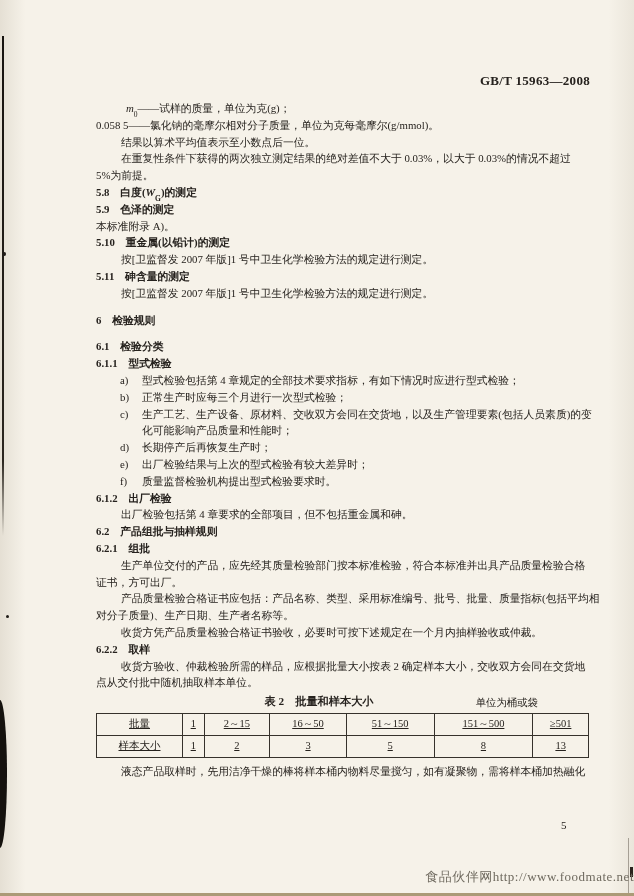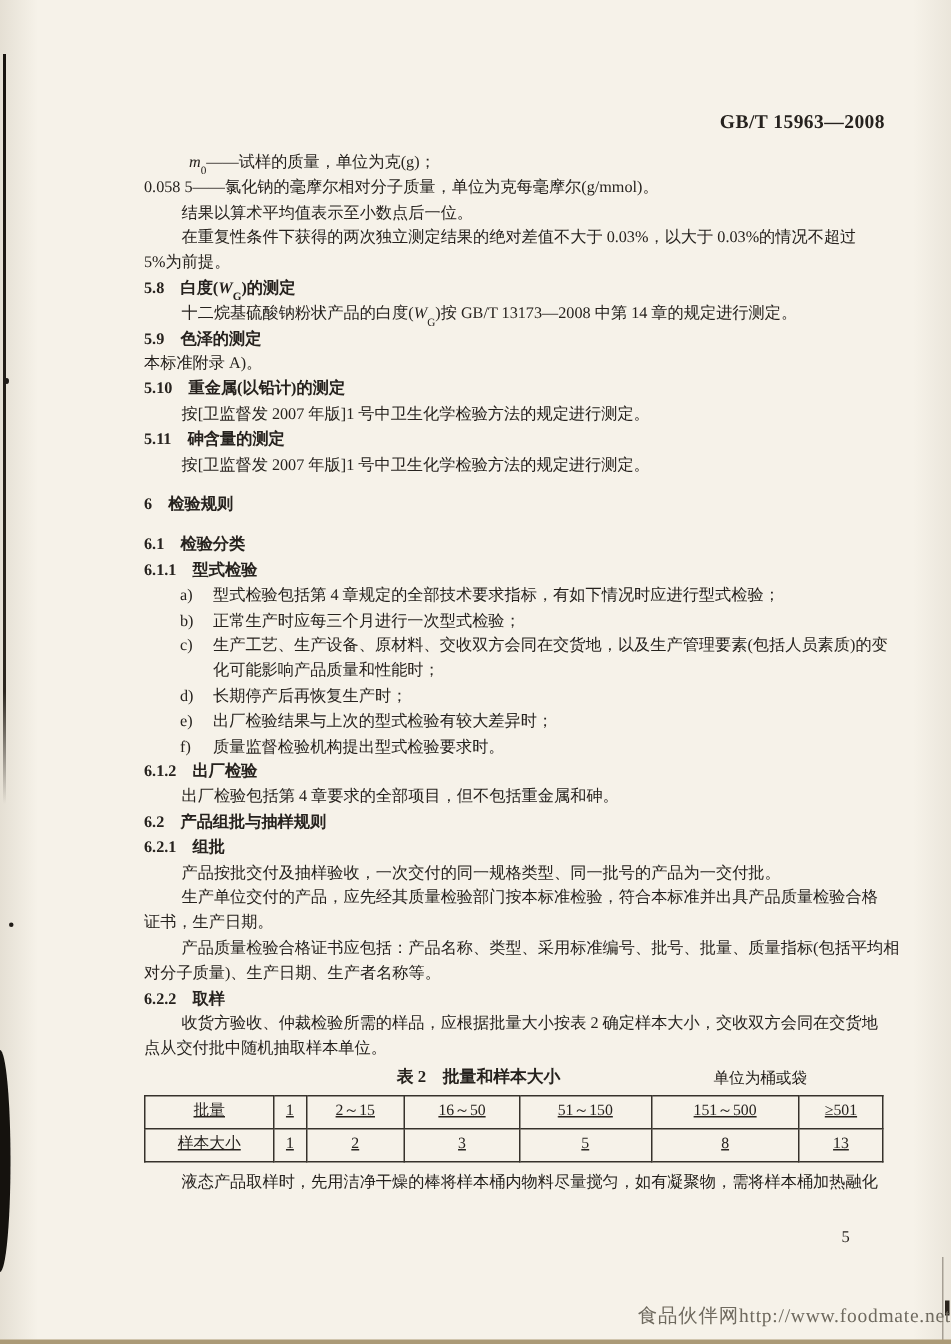--- a/index.html
+++ b/index.html
@@ -161,46 +161,45 @@
   <div class="doc-header">GB/T 15963—2008</div>
 
   <div class="content">
     <div>
         <div class="line def-sub"><span class="seg it">m</span><sub class="seg">0</sub><span class="seg">——试样的质量，单位为克(g)；</span></div>
         <div class="line flush"><span class="seg">0.058 5——氯化钠的毫摩尔相对分子质量，单位为克每毫摩尔(g/mmol)。</span></div>
         <div class="line indent"><span class="seg">结果以算术平均值表示至小数点后一位。</span></div>
         <div class="line indent"><span class="seg">在重复性条件下获得的两次独立测定结果的绝对差值不大于 0.03%，以大于 0.03%的情况不超过</span></div>
         <div class="line flush"><span class="seg">5%为前提。</span></div>
         <div class="line heading"><span class="seg">5.8　白度(</span><span class="seg it">W</span><sub class="seg">G</sub><span class="seg">)的测定</span></div>
-        <div class="line indent"><span class="seg">十二烷基硫酸钠粉状产品的白度(</span><span class="seg it">W</span><sub class="seg">G</sub><span class="seg">)按 GB/T 13173—2008 中第 14 章的规定进行测定。</span></div>
         <div class="line heading"><span class="seg">5.9　色泽的测定</span></div>
         <div class="line flush"><span class="seg">本标准附录 A)。</span></div>
         <div class="line heading"><span class="seg">5.10　重金属(以铅计)的测定</span></div>
         <div class="line indent"><span class="seg">按[卫监督发 2007 年版]1 号中卫生化学检验方法的规定进行测定。</span></div>
         <div class="line heading"><span class="seg">5.11　砷含量的测定</span></div>
         <div class="line indent"><span class="seg">按[卫监督发 2007 年版]1 号中卫生化学检验方法的规定进行测定。</span></div>
         <div class="line heading" style="margin-top: 10px;"><span class="seg">6　检验规则</span></div>
         <div class="line heading" style="margin-top: 10px;"><span class="seg">6.1　检验分类</span></div>
         <div class="line heading"><span class="seg">6.1.1　型式检验</span></div>
         <div class="line list"><span class="list-label">a)</span><span class="seg">型式检验包括第 4 章规定的全部技术要求指标，有如下情况时应进行型式检验；</span></div>
         <div class="line list"><span class="list-label">b)</span><span class="seg">正常生产时应每三个月进行一次型式检验；</span></div>
         <div class="line list"><span class="list-label">c)</span><span class="seg">生产工艺、生产设备、原材料、交收双方会同在交货地，以及生产管理要素(包括人员素质)的变</span></div>
         <div class="line list-cont"><span class="seg">化可能影响产品质量和性能时；</span></div>
         <div class="line list"><span class="list-label">d)</span><span class="seg">长期停产后再恢复生产时；</span></div>
         <div class="line list"><span class="list-label">e)</span><span class="seg">出厂检验结果与上次的型式检验有较大差异时；</span></div>
         <div class="line list"><span class="list-label">f)</span><span class="seg">质量监督检验机构提出型式检验要求时。</span></div>
         <div class="line heading"><span class="seg">6.1.2　出厂检验</span></div>
         <div class="line indent"><span class="seg">出厂检验包括第 4 章要求的全部项目，但不包括重金属和砷。</span></div>
         <div class="line heading"><span class="seg">6.2　产品组批与抽样规则</span></div>
         <div class="line heading"><span class="seg">6.2.1　组批</span></div>
-        <div class="line indent"><span class="seg">产品按批交付及抽样验收，一次交付的同一规格类型、同一批号的产品为一交付批。</span></div>
         <div class="line indent"><span class="seg">生产单位交付的产品，应先经其质量检验部门按本标准检验，符合本标准并出具产品质量检验合格</span></div>
-        <div class="line flush"><span class="seg">证书，生产日期。</span></div>
+        <div class="line flush"><span class="seg">证书，方可出厂。</span></div>
         <div class="line indent"><span class="seg">产品质量检验合格证书应包括：产品名称、类型、采用标准编号、批号、批量、质量指标(包括平均相</span></div>
         <div class="line flush"><span class="seg">对分子质量)、生产日期、生产者名称等。</span></div>
+        <div class="line indent"><span class="seg">收货方凭产品质量检验合格证书验收，必要时可按下述规定在一个月内抽样验收或仲裁。</span></div>
         <div class="line heading"><span class="seg">6.2.2　取样</span></div>
         <div class="line indent"><span class="seg">收货方验收、仲裁检验所需的样品，应根据批量大小按表 2 确定样本大小，交收双方会同在交货地</span></div>
         <div class="line flush"><span class="seg">点从交付批中随机抽取样本单位。</span></div>
       </div>
 
     <div class="table-block">
       <div class="table-caption-row">
         <div class="table-caption">表 2　批量和样本大小</div>
         <div class="unit-note">单位为桶或袋</div>
       </div>

